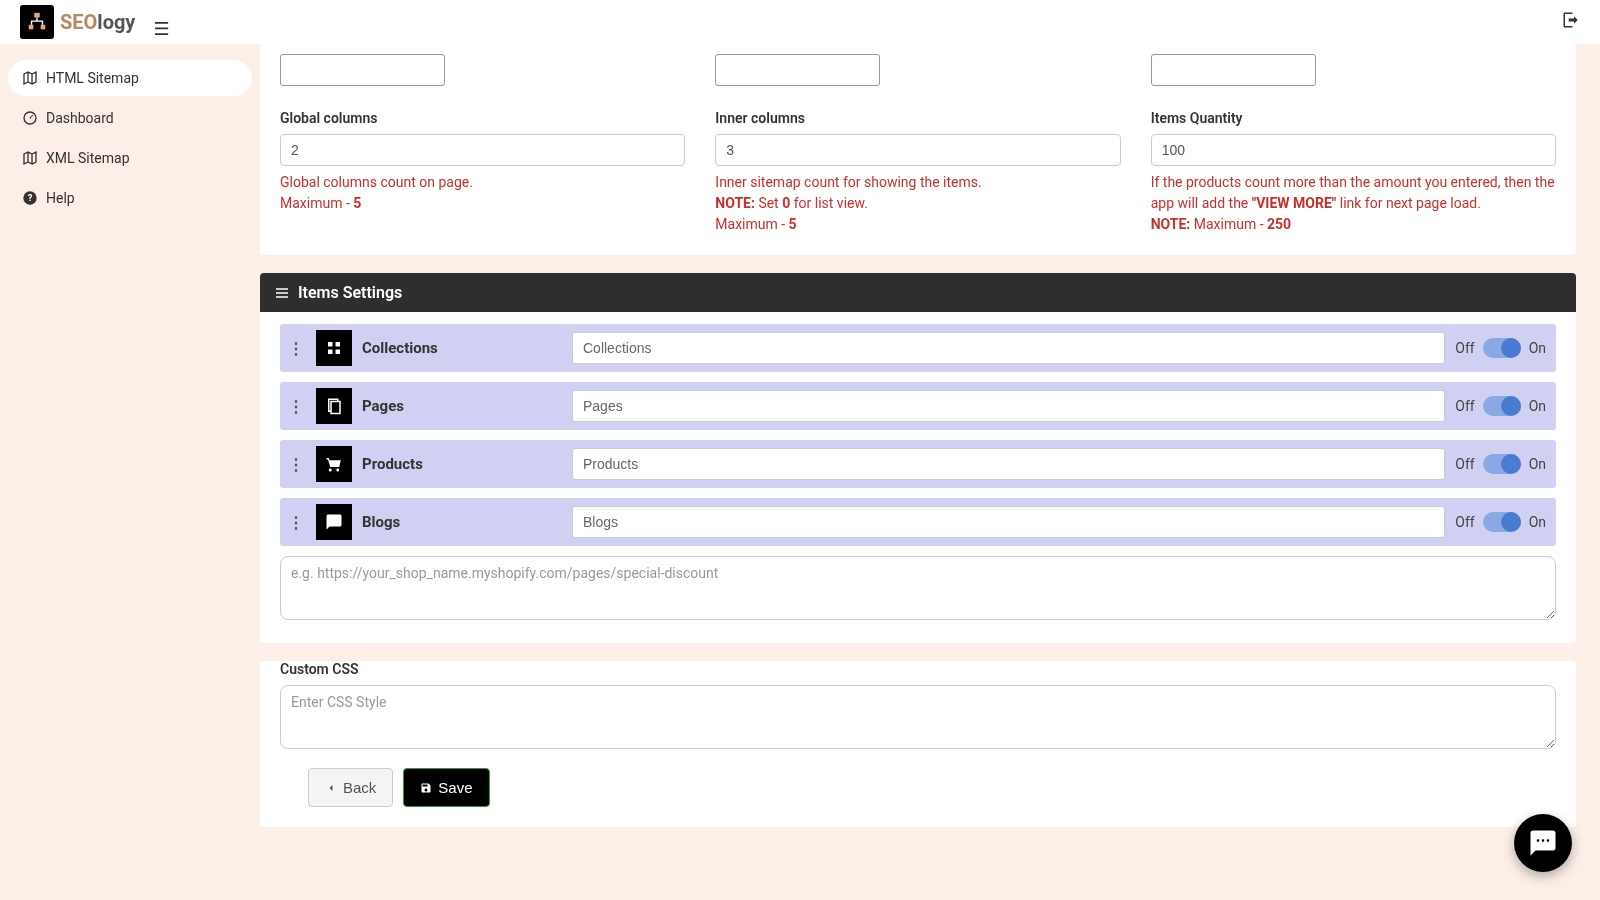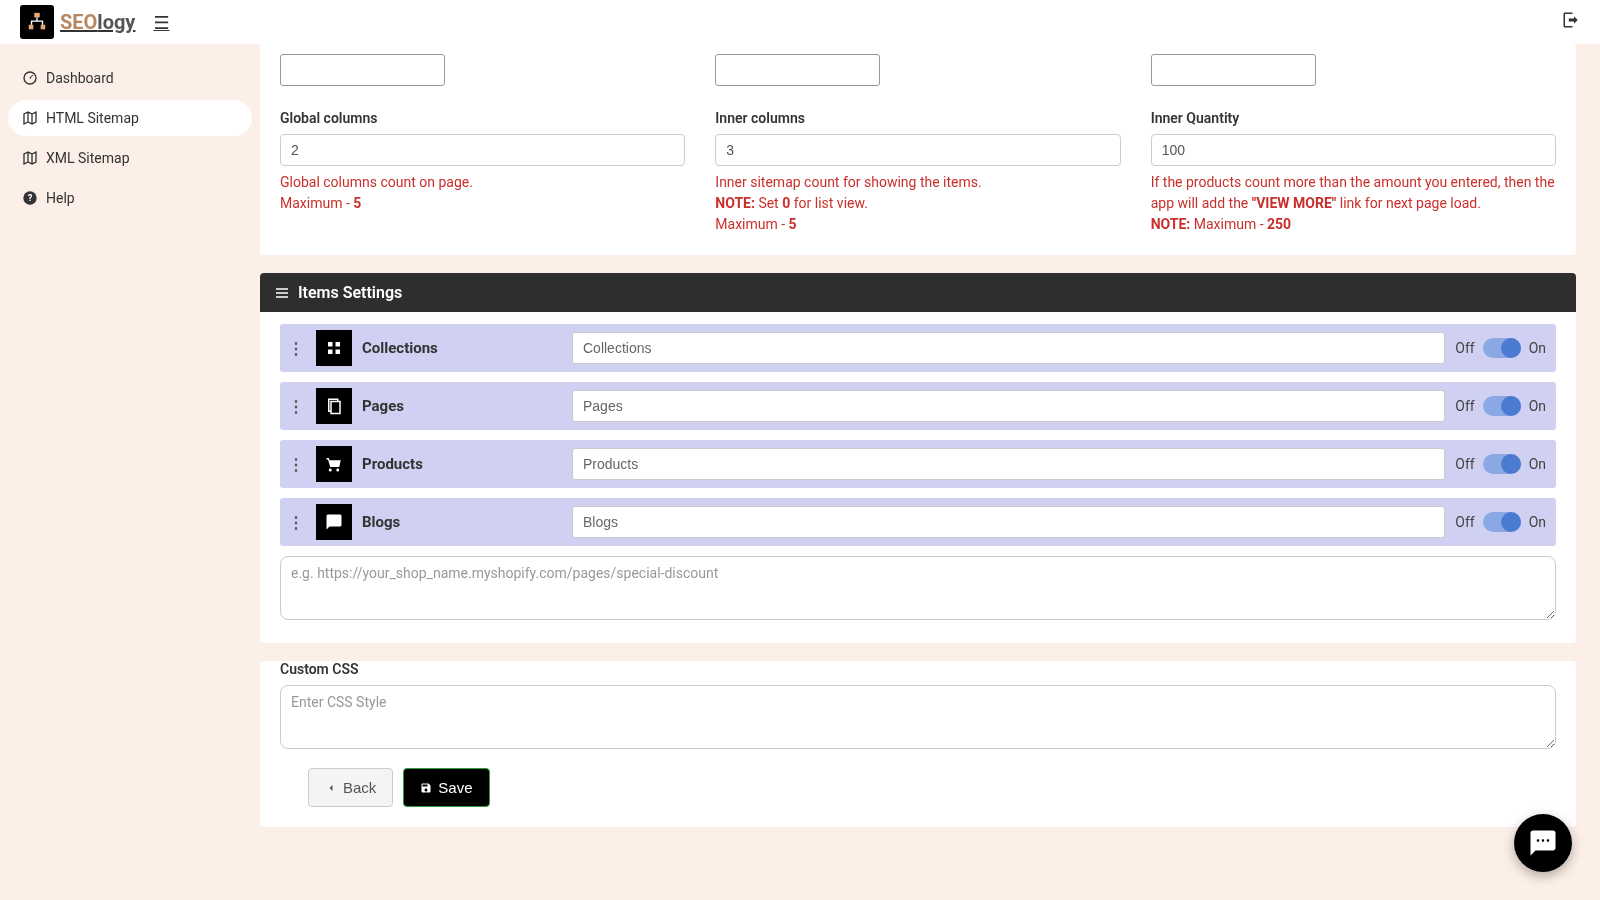--- a/index.html
+++ b/index.html
@@ -1,18 +1,18 @@
 <!DOCTYPE html>
 <html><head>
 <meta charset="utf-8">
 <style>
 * { box-sizing: border-box; margin: 0; padding: 0; }
 body { font-family: -apple-system, BlinkMacSystemFont, "Segoe UI", Roboto, Arial, sans-serif; background: #fcefe7; color: #333; font-size: 14px; }
 .topbar { background: #fff; height: 44px; display: flex; align-items: center; padding: 0 20px; justify-content: space-between; }
-.topbar-left { display: flex; align-items: center; gap: 18px; text-decoration: underline; }
+.topbar-left { display: flex; align-items: flex-end; gap: 18px; }
 .logo { display: flex; align-items: center; gap: 6px; font-weight: 700; font-size: 20px; }
 .logo-icon { width: 34px; height: 34px; background: #000; border-radius: 3px; display: flex; align-items: center; justify-content: center; font-size: 18px; }
 .logo-icon svg { width: 22px; height: 22px; }
 .logo-text1 { color: #b88760; }
 .logo-text2 { color: #555; }
 .hamburger { font-size: 18px; color: #333; cursor: pointer; }
 .exit-icon { font-size: 18px; color: #333; cursor: pointer; }
 .layout { display: flex; }
 .sidebar { width: 260px; padding: 16px 8px; }
 .nav-item { display: flex; align-items: center; gap: 8px; padding: 10px 14px; border-radius: 22px; cursor: pointer; color: #333; font-size: 14px; margin-bottom: 4px; }
@@ -69,31 +69,31 @@
   </div>
   <span class="exit-icon">
     <svg width="18" height="18" viewBox="0 0 24 24" fill="#333">
         <path d="M16 17l5-5-5-5v3H9v4h7v3zM14 2H4c-1.1 0-2 .9-2 2v16c0 1.1.9 2 2 2h10v-2H4V4h10V2z"></path>
       </svg>
   </span>
 </div>
 
 <div class="layout">
   <div class="sidebar">
+    <div class="nav-item active">
+      <svg viewBox="0 0 24 24" fill="none" stroke="#333" stroke-width="2">
+          <path d="M9 3L3 6v15l6-3 6 3 6-3V3l-6 3-6-3zM9 3v15M15 6v15"></path>
+        </svg>
+      <span>HTML Sitemap</span>
+    </div>
     <div class="nav-item">
       <svg viewBox="0 0 24 24" fill="#333">
           <path d="M12 2a10 10 0 100 20 10 10 0 000-20zm0 18a8 8 0 110-16 8 8 0 010 16zm1-8l4-4-1-1-4 4-1 1 2 2z"></path>
         </svg>
       <span>Dashboard</span>
-    </div>
-    <div class="nav-item active">
-      <svg viewBox="0 0 24 24" fill="none" stroke="#333" stroke-width="2">
-          <path d="M9 3L3 6v15l6-3 6 3 6-3V3l-6 3-6-3zM9 3v15M15 6v15"></path>
-        </svg>
-      <span>HTML Sitemap</span>
     </div>
     <div class="nav-item">
       <svg viewBox="0 0 24 24" fill="none" stroke="#333" stroke-width="2">
           <path d="M9 3L3 6v15l6-3 6 3 6-3V3l-6 3-6-3zM9 3v15M15 6v15"></path>
         </svg>
       <span>XML Sitemap</span>
     </div>
     <div class="nav-item">
       <svg viewBox="0 0 24 24" fill="#333">
           <circle cx="12" cy="12" r="10"></circle>
@@ -121,21 +121,21 @@
           <label class="label">Inner columns</label>
           <input class="input" value="3" style="">
           <div class="help-text">
             <span>Inner sitemap count for showing the items.</span><br>
             <b>NOTE:</b><span> Set </span><b>0</b><span> for list view.</span><br>
             <span>Maximum - </span><b>5</b>
           </div>
         </div>
         <div class="col">
           <div class="small-input-top"></div>
-          <label class="label">Inner Quantity</label>
+          <label class="label">Items Quantity</label>
           <input class="input" value="100" style="">
           <div class="help-text">
             <span>If the products count more than the amount you entered, then the app will add the </span><b>"VIEW MORE"</b><span> link for next page load.</span><br>
             <b>NOTE:</b><span> Maximum - </span><b>250</b>
           </div>
         </div>
       </div>
     </div>
 
     <div class="card" style="padding-top:0;">

